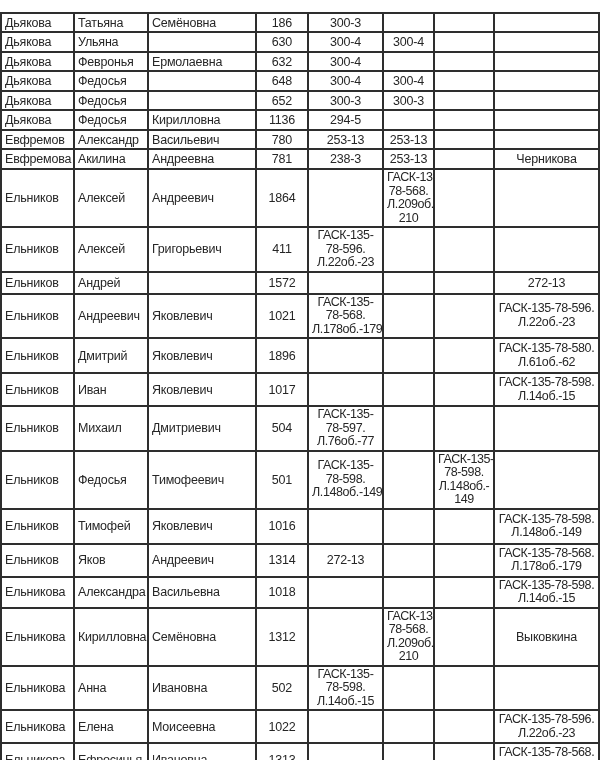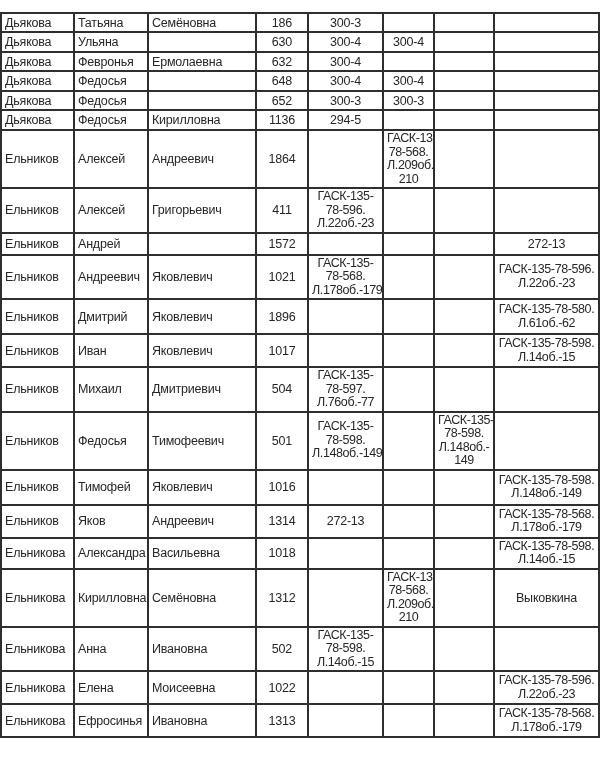--- a/index.html
+++ b/index.html
@@ -120,20 +120,40 @@
         <tr style="height: 20px;">
           <td class="name">Дьякова</td>
           <td class="name">Федосья</td>
           <td class="name">Кирилловна</td>
           <td class="code">1136</td>
           <td class="code">294-5</td>
           <td class="code"></td>
           <td class="code"></td>
           <td class="code"></td>
         </tr>
+        <tr style="height: 19px;">
+          <td class="name">Евфремов</td>
+          <td class="name">Александр</td>
+          <td class="name">Васильевич</td>
+          <td class="code">780</td>
+          <td class="code">253-13</td>
+          <td class="code">253-13</td>
+          <td class="code"></td>
+          <td class="code"></td>
+        </tr>
+        <tr style="height: 20px;">
+          <td class="name">Евфремова</td>
+          <td class="name">Акилина</td>
+          <td class="name">Андреевна</td>
+          <td class="code">781</td>
+          <td class="code">238-3</td>
+          <td class="code">253-13</td>
+          <td class="code"></td>
+          <td class="code">Черникова</td>
+        </tr>
         <tr style="height: 40px;">
           <td class="name">Ельников</td>
           <td class="name">Алексей</td>
           <td class="name">Андреевич</td>
           <td class="code">1864</td>
           <td class="code"></td>
           <td class="ref">ГАСК-135-
 78-568.
 Л.209об.-
 210</td>

